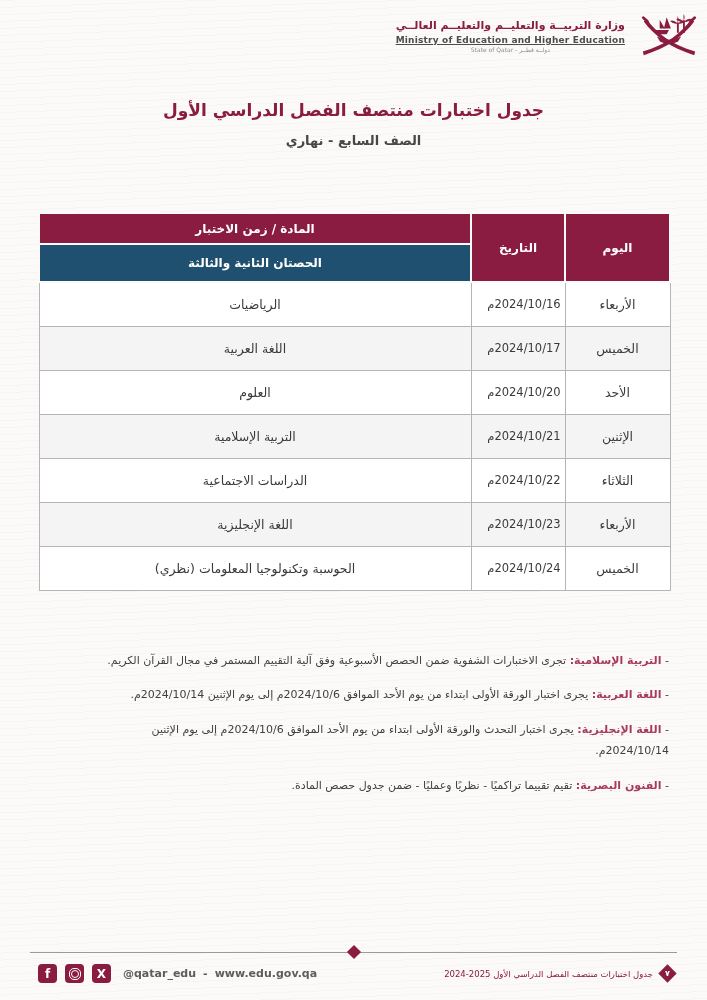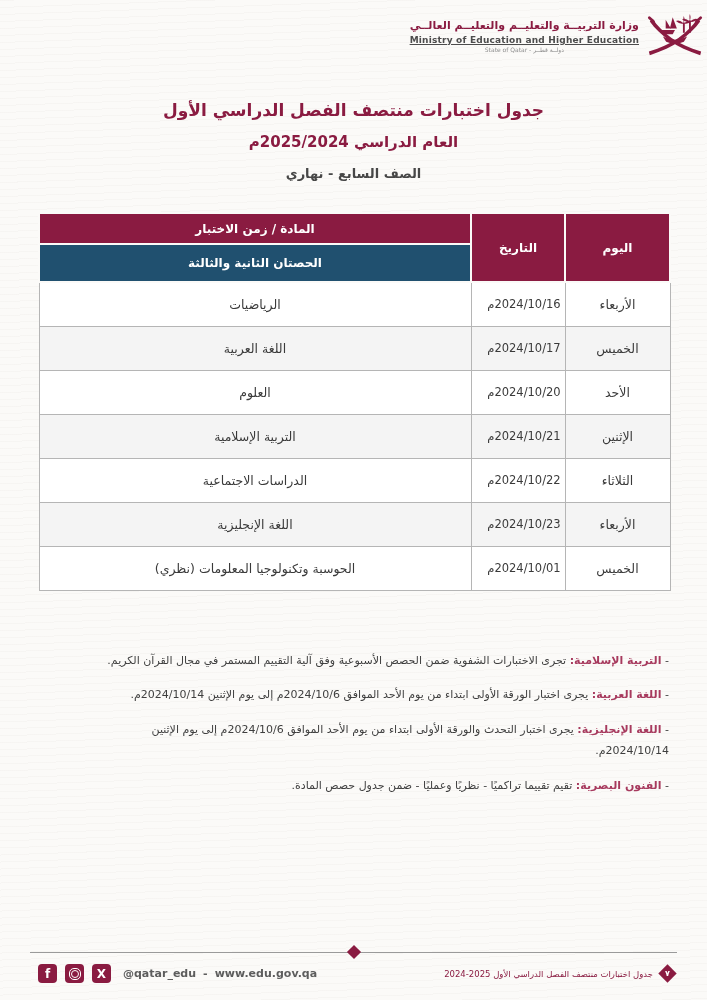--- a/index.html
+++ b/index.html
@@ -11,22 +11,22 @@
   .page {
     position:relative; width:707px; height:1000px; overflow:hidden;
     background:#fbfaf8;
     background-image:repeating-linear-gradient(178deg,
       rgba(160,150,140,0.05) 0px, rgba(160,150,140,0.05) 1px,
       transparent 1px, transparent 7px);
   }
 
   
   .logo-wrap {
-    position:absolute; top:12px; right:4px;
-    display:flex; align-items:center; gap:8px; direction:ltr;
+    position:absolute; top:12px; right:10px;
+    display:flex; align-items:center; gap:16px; direction:ltr;
   }
   .logo-text { text-align:center; line-height:1.35; }
   .ministry-ar { color:#8A1B41; font-size:11px; font-weight:bold; direction:rtl; }
   .ministry-en { color:#4c4c4c; font-size:9px; font-weight:bold; letter-spacing:.2px;text-decoration:underline; }
   .state-line  { color:#8d8d8d; font-size:6px; direction:rtl; }
   .emblem svg { display:block; }
 
   
   .title-block { position:absolute; top:100px; left:0; right:0; text-align:center; direction:rtl; }
   .title-1 { color:#8A1B41; font-size:17px; font-weight:bold; margin-bottom:13px; }
@@ -127,21 +127,20 @@
           <path d="M46 10 q5 -4.5 8.5 -2.5 q-4.5 4 -8.5 2.5 Z"></path>
           <path d="M39.5 12 q-1 -6 0 -8 q1.5 3 0 8 Z"></path>
           <path d="M46 10 q-1 -6 0 -8 q1.5 3 0 8 Z"></path>
         </g>
       </svg>
     </div>
   </div>
 
   <div class="title-block">
     <div class="title-1">جدول اختبارات منتصف الفصل الدراسي الأول</div>
-    <div class="title-2">العام الدراسي 2025/2024م</div>
     <div class="title-3">الصف السابع - نهاري</div>
   </div>
 
   <table class="exam-table">
     <colgroup>
       <col style="width:105px">
       <col style="width:94px">
       <col style="width:432px">
     </colgroup>
     <thead>
@@ -180,21 +179,21 @@
         <td class="cell-date">2024/10/22م</td>
         <td class="cell-subject">الدراسات الاجتماعية</td>
       </tr>
       <tr>
         <td class="cell-day">الأربعاء</td>
         <td class="cell-date">2024/10/23م</td>
         <td class="cell-subject">اللغة الإنجليزية</td>
       </tr>
       <tr>
         <td class="cell-day">الخميس</td>
-        <td class="cell-date">2024/10/01م</td>
+        <td class="cell-date">2024/10/24م</td>
         <td class="cell-subject">الحوسبة وتكنولوجيا المعلومات (نظري)</td>
       </tr>
     </tbody>
   </table>
 
   <div class="notes">
     <div class="note">
       <span class="note-dash">-</span>
       <span class="note-label">التربية الإسلامية:</span>
       <span class="note-text">تجرى الاختبارات الشفوية ضمن الحصص الأسبوعية وفق آلية التقييم المستمر في مجال القرآن الكريم.</span>

